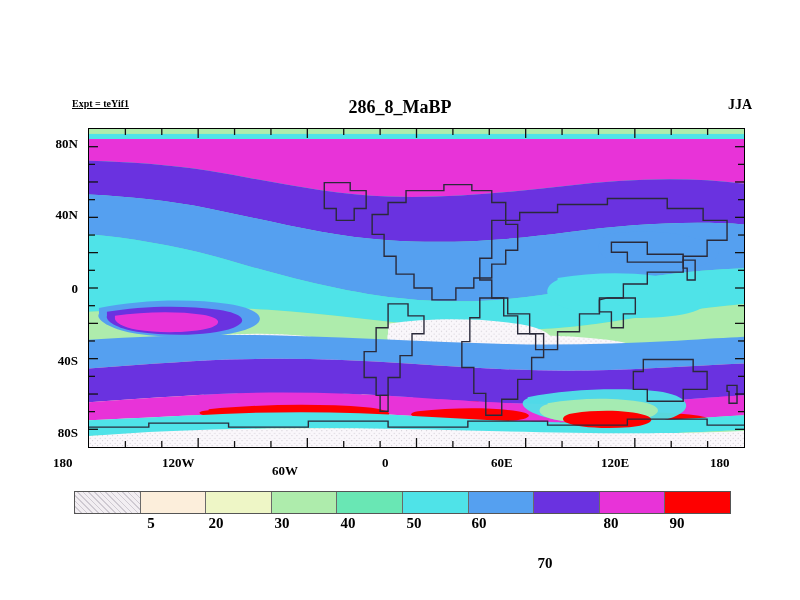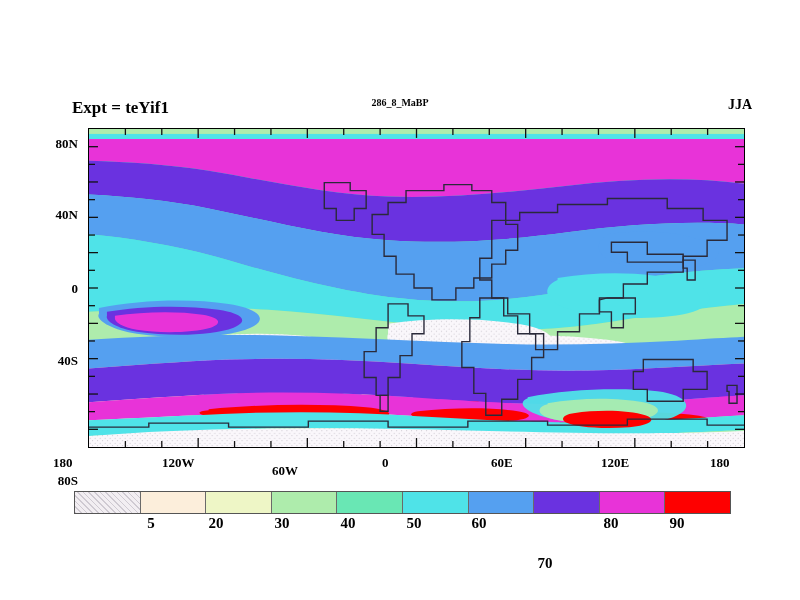--- a/index.html
+++ b/index.html
@@ -9,24 +9,24 @@
     overflow:hidden;position:relative;
   }
   #fig{position:absolute;left:0;top:0;width:800px;height:600px;}
 
   .title{
     position:absolute;left:0;top:60px;width:800px;text-align:center;
     font-size:25px;color:#000;letter-spacing:.2px;
   }
   .subtitle{
     position:absolute;left:0;top:97px;width:800px;text-align:center;
-    font-size:10px;font-weight:bold;color:#000;
+    font-size:18px;font-weight:bold;color:#000;
   }
   .hdr-left{
-    position:absolute;left:72px;top:98px;font-size:17px;font-weight:bold;color:#000;
+    position:absolute;left:72px;top:98px;font-size:10px;font-weight:bold;color:#000;text-decoration:underline;
   }
   .hdr-right{
     position:absolute;right:48px;top:97px;font-size:14px;font-weight:bold;color:#000;
   }
 
   .plotbox{
     position:absolute;left:88px;top:128px;width:657px;height:320px;
     border:1.5px solid #000;box-sizing:border-box;overflow:hidden;
   }
   .plotbox svg{display:block;width:100%;height:100%;}
@@ -56,21 +56,21 @@
 <div id="fig">
 
   <div class="subtitle">286_8_MaBP</div>
   <div class="hdr-left">Expt = teYif1</div>
   <div class="hdr-right">JJA</div>
 
   <div class="ylab" style="left:18px;top:136px;">80N</div>
   <div class="ylab" style="left:18px;top:207px;">40N</div>
   <div class="ylab" style="left:18px;top:281px;">0</div>
   <div class="ylab" style="left:18px;top:353px;">40S</div>
-  <div class="ylab" style="left:18px;top:425px;margin-top:48px;">80S</div>
+  <div class="ylab" style="left:18px;top:425px;">80S</div>
 
   <div class="xlab" style="left:53px;">180</div>
   <div class="xlab" style="left:162px;">120W</div>
   <div class="xlab" style="left:272px;margin-top:8px;">60W</div>
   <div class="xlab" style="left:382px;">0</div>
   <div class="xlab" style="left:491px;">60E</div>
   <div class="xlab" style="left:601px;">120E</div>
   <div class="xlab" style="left:710px;">180</div>
 
   <div class="plotbox">

